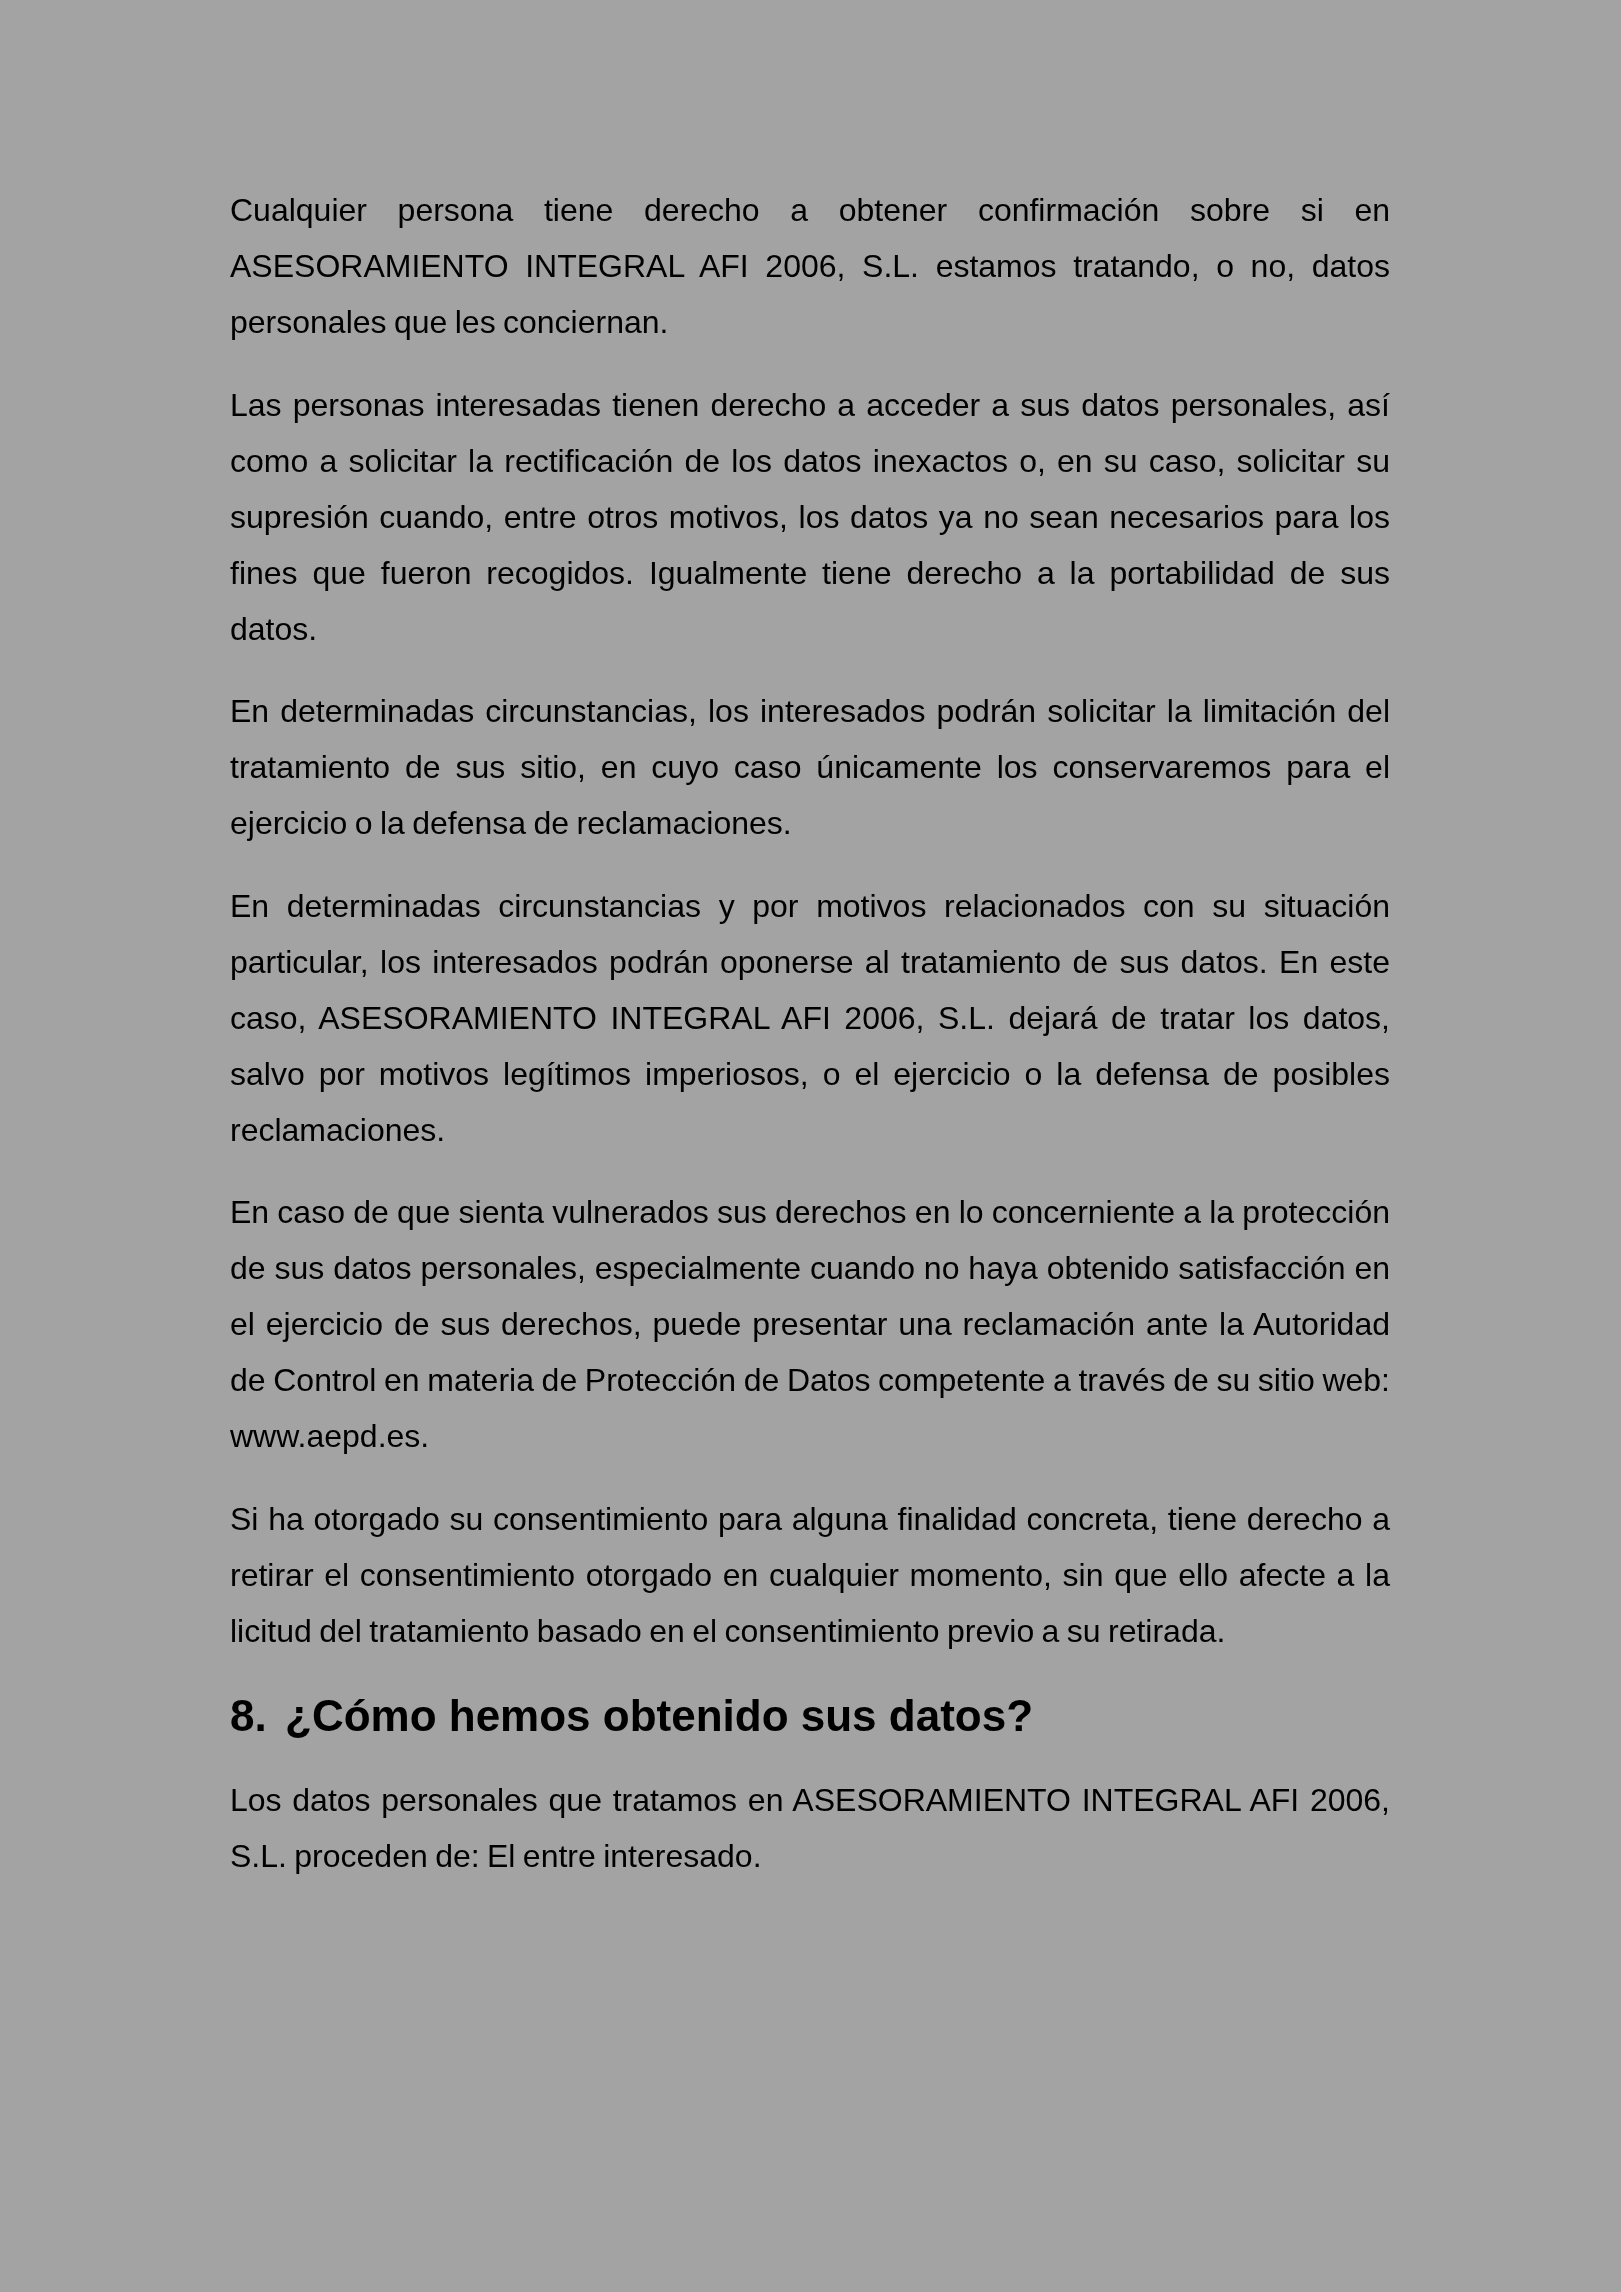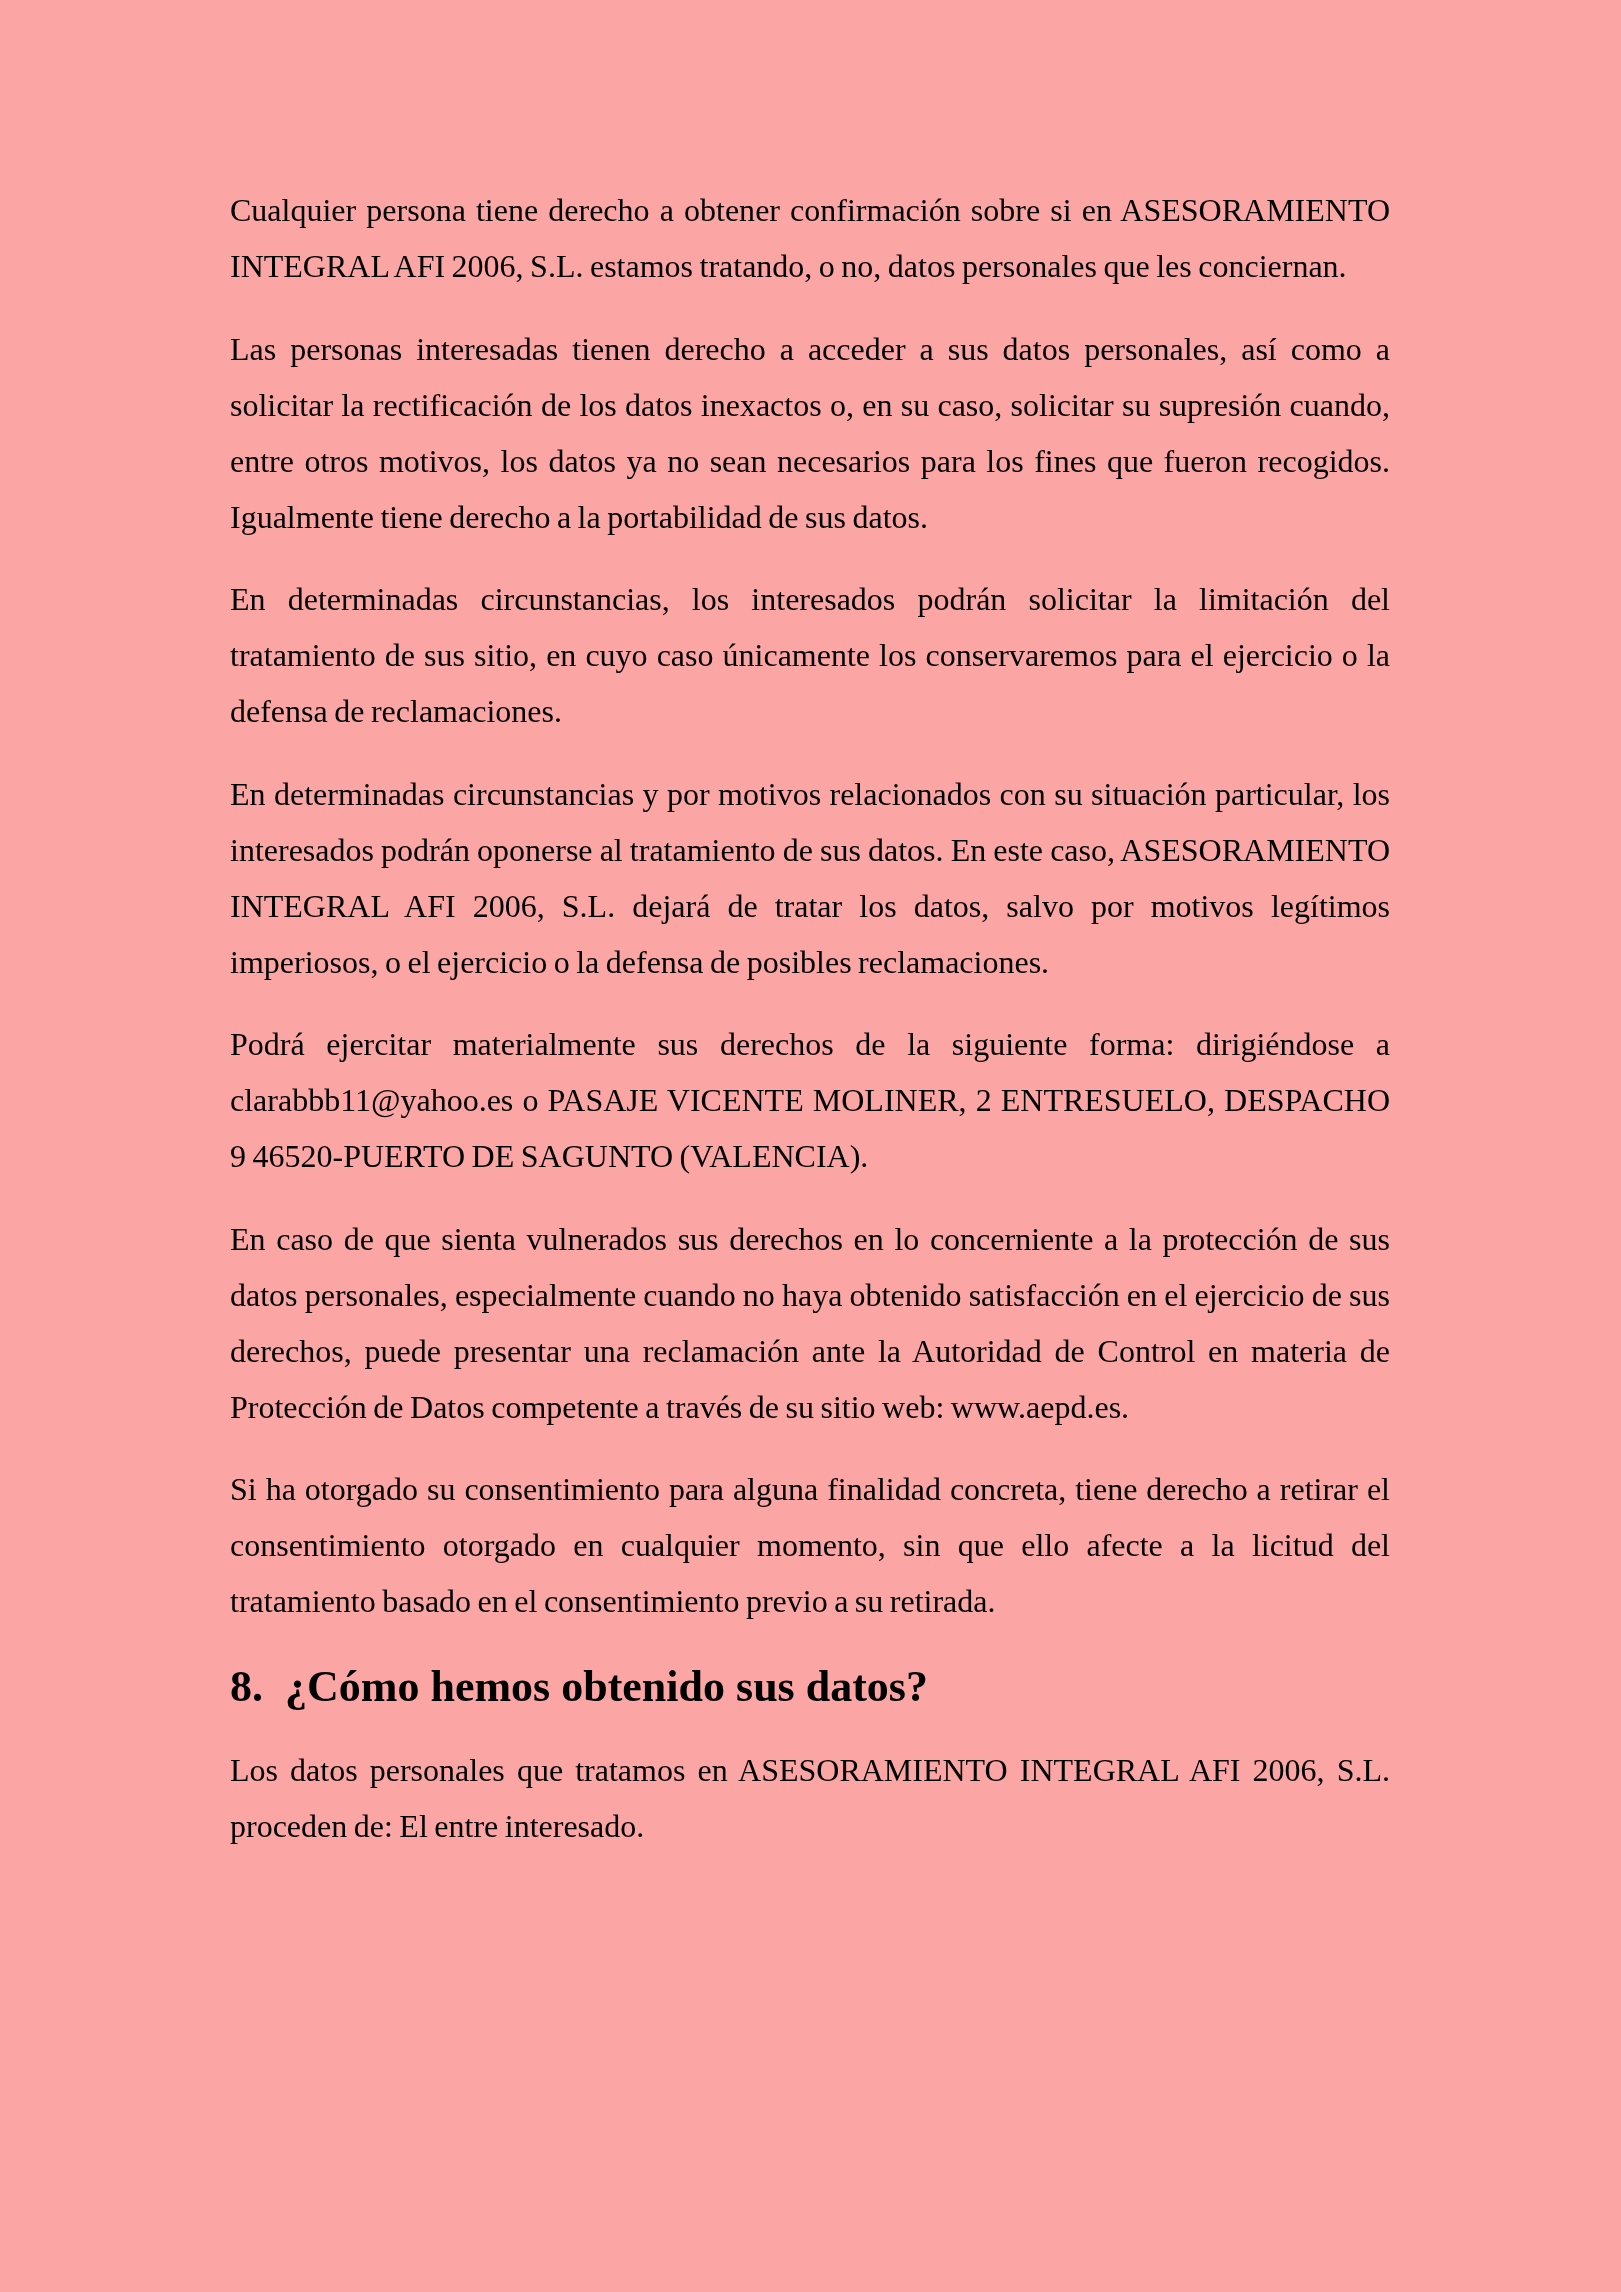--- a/index.html
+++ b/index.html
@@ -4,23 +4,23 @@
 <style>
   html, body {
     margin: 0;
     padding: 0;
     background: #ffffff;
   }
   .page {
     position: relative;
     width: 1621px;
     height: 2293px;
-    background: #fca5a5;
+    background: #a3a3a3;
     color: #000000;
-    font-family: Liberation Serif, serif;
+    font-family: Liberation Sans, sans-serif;
     overflow: hidden;
   }
   .content {
     position: absolute;
     left: 230px;
     top: 182px;
     width: 1160px;
   }
   .body-par {
     font-size: 32px;
@@ -52,21 +52,20 @@
   <div class="content">
 
     <p class="body-par">Cualquier persona tiene derecho a obtener confirmación sobre si en ASESORAMIENTO INTEGRAL AFI 2006, S.L. estamos tratando, o no, datos personales que les conciernan.</p>
 
     <p class="body-par">Las personas interesadas tienen derecho a acceder a sus datos personales, así como a solicitar la rectificación de los datos inexactos o, en su caso, solicitar su supresión cuando, entre otros motivos, los datos ya no sean necesarios para los fines que fueron recogidos. Igualmente tiene derecho a la portabilidad de sus datos.</p>
 
     <p class="body-par">En determinadas circunstancias, los interesados podrán solicitar la limitación del tratamiento de sus sitio, en cuyo caso únicamente los conservaremos para el ejercicio o la defensa de reclamaciones.</p>
 
     <p class="body-par">En determinadas circunstancias y por motivos relacionados con su situación particular, los interesados podrán oponerse al tratamiento de sus datos. En este caso, ASESORAMIENTO INTEGRAL AFI 2006, S.L. dejará de tratar los datos, salvo por motivos legítimos imperiosos, o el ejercicio o la defensa de posibles reclamaciones.</p>
 
-    <p class="body-par">Podrá ejercitar materialmente sus derechos de la siguiente forma: dirigiéndose a clarabbb11@yahoo.es o PASAJE VICENTE MOLINER, 2 ENTRESUELO, DESPACHO 9 46520-PUERTO DE SAGUNTO (VALENCIA).</p>
 
 
     <p class="body-par">En caso de que sienta vulnerados sus derechos en lo concerniente a la protección de sus datos personales, especialmente cuando no haya obtenido satisfacción en el ejercicio de sus derechos, puede presentar una reclamación ante la Autoridad de Control en materia de Protección de Datos competente a través de su sitio web: www.aepd.es.</p>
 
     <p class="body-par">Si ha otorgado su consentimiento para alguna finalidad concreta, tiene derecho a retirar el consentimiento otorgado en cualquier momento, sin que ello afecte a la licitud del tratamiento basado en el consentimiento previo a su retirada.</p>
 
     <h2 class="section-heading">
       <span class="num">8.</span>
       <span class="txt">¿Cómo hemos obtenido sus datos?</span>
     </h2>

